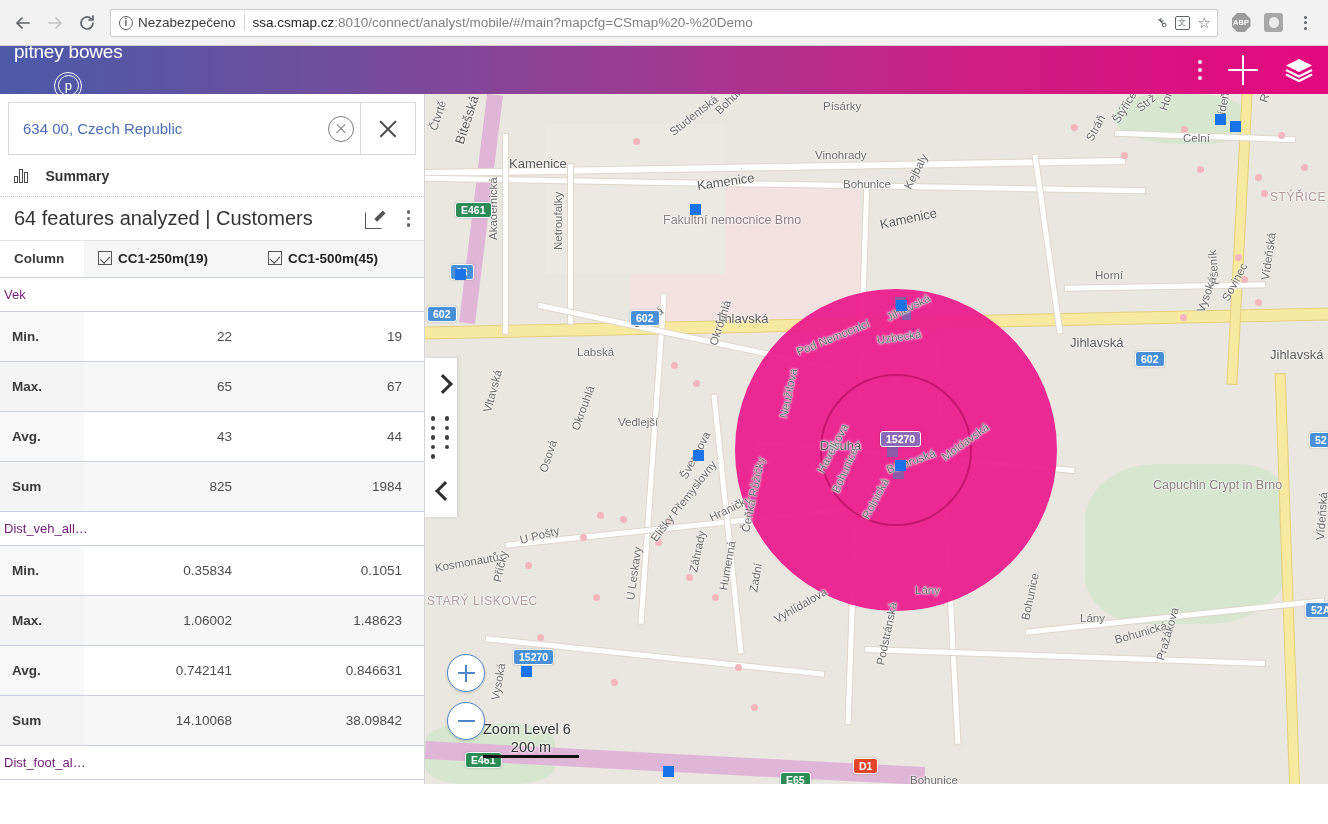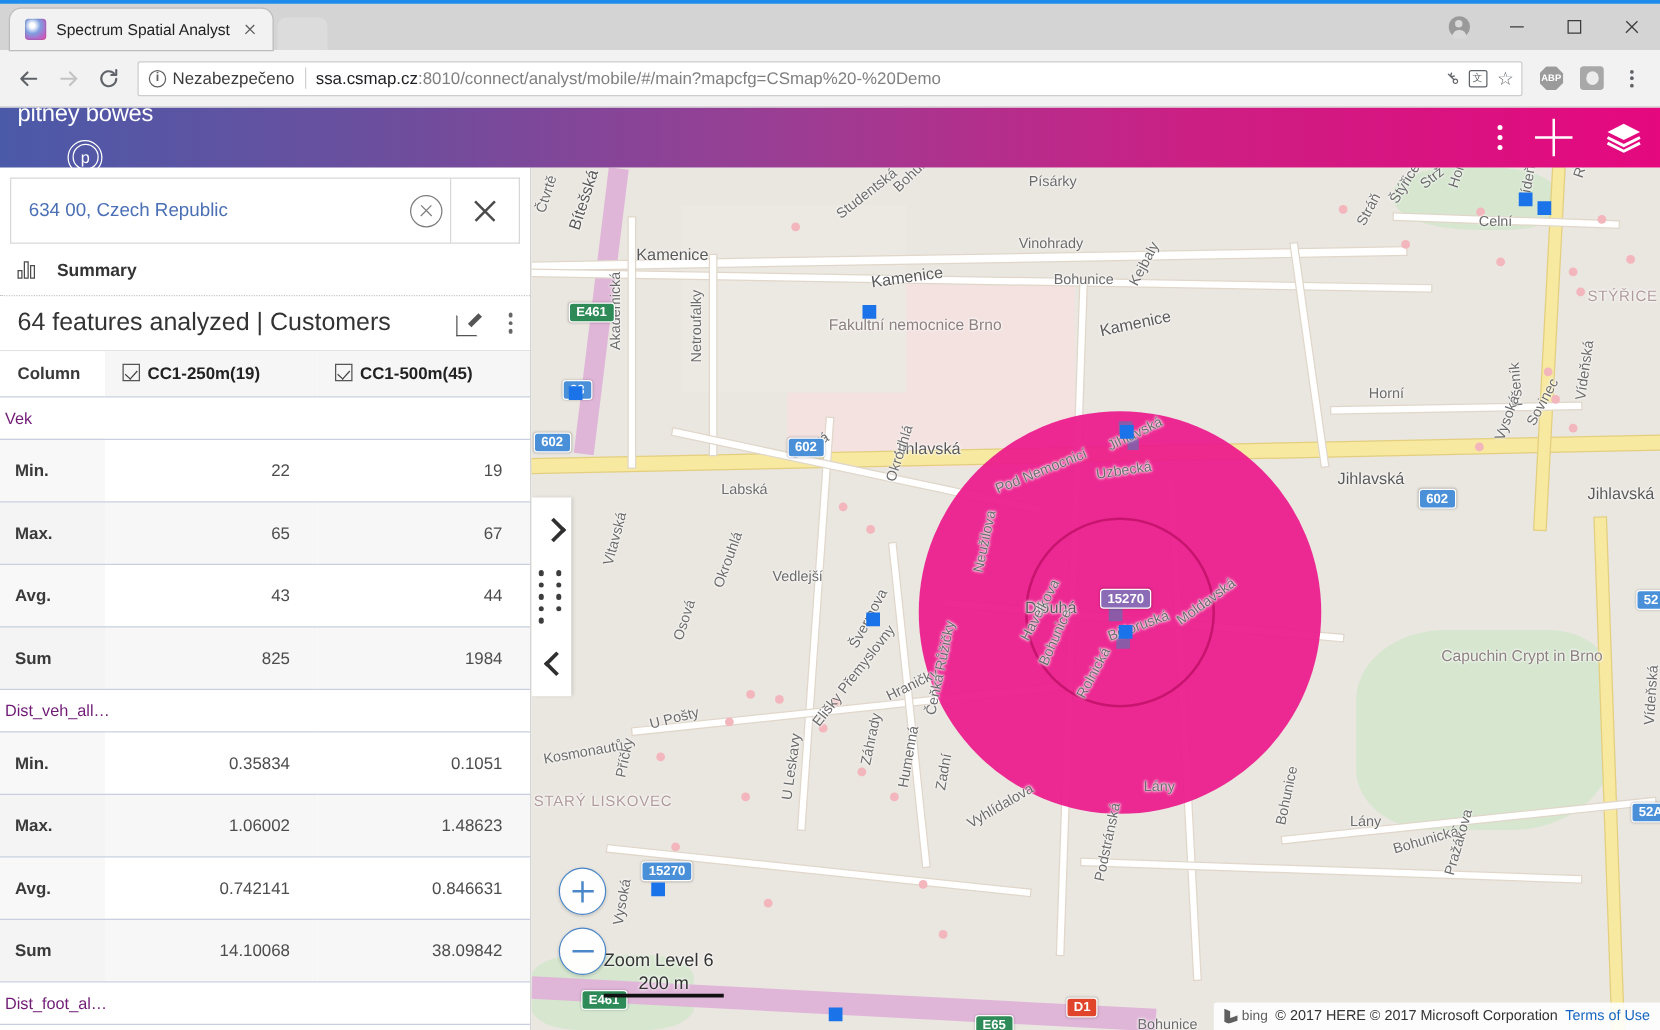--- a/index.html
+++ b/index.html
@@ -322,44 +322,20 @@
   .rd.pink { background: #e0b6d8; box-shadow: none; }
   .blk { position: absolute; background: #ece8e2; }
   .green { position: absolute; background: #d6e6cf; }
   .hosp { position: absolute; background: #f3e2e0; }
 </style>
 </head>
 <body>
 
 <div class="browser">
 
-  <div class="titlebar">
-    <div class="tabstrip">
-      <div class="tab">
-        <span class="tab-favicon"></span>
-        <span class="tab-title">Spectrum Spatial Analyst</span>
-        <span class="tab-close"></span>
-      </div>
-      <div class="newtab"></div>
-    </div>
-    <div class="win-ctrls">
-      <div class="win-btn">
-          <span class="avatar-ic"></span>
-        </div>
-      <div class="win-btn">
-          <span class="min-ic"></span>
-        </div>
-      <div class="win-btn">
-          <span class="max-ic"></span>
-        </div>
-      <div class="win-btn">
-          <span class="close-ic"></span>
-        </div>
-    </div>
-  </div>
 
   <div class="navbar">
     <div class="nav-btn">
       <svg width="20" height="20" viewBox="0 0 20 20">
           <path d="M16 10H4M9 5l-5 5 5 5" fill="none" stroke="#5f6368" stroke-width="1.7" stroke-linecap="round" stroke-linejoin="round"></path>
         </svg>
     </div>
     <div class="nav-btn disabled">
       <svg width="20" height="20" viewBox="0 0 20 20">
           <path d="M4 10h12M11 5l5 5-5 5" fill="none" stroke="#c3c3c3" stroke-width="1.7" stroke-linecap="round" stroke-linejoin="round"></path>
@@ -718,25 +694,17 @@
               <span class="h"></span>
             </div>
         </div>
 
         <div class="scale-wrap">
           <div class="zoom-level">Zoom Level 6</div>
           <div class="scale-txt">200 m</div>
           <div class="scale-bar"></div>
         </div>
 
-        <div class="attrib">
-          <span class="bing">
-            <span class="bing-b"></span>
-            <span class="bing-t">bing</span>
-          </span>
-          <span>© 2017 HERE © 2017 Microsoft Corporation</span>
-          <span class="tou">Terms of Use</span>
-        </div>
       </div>
 
     </div>
   </div>
 </div>
 
 </body></html>

